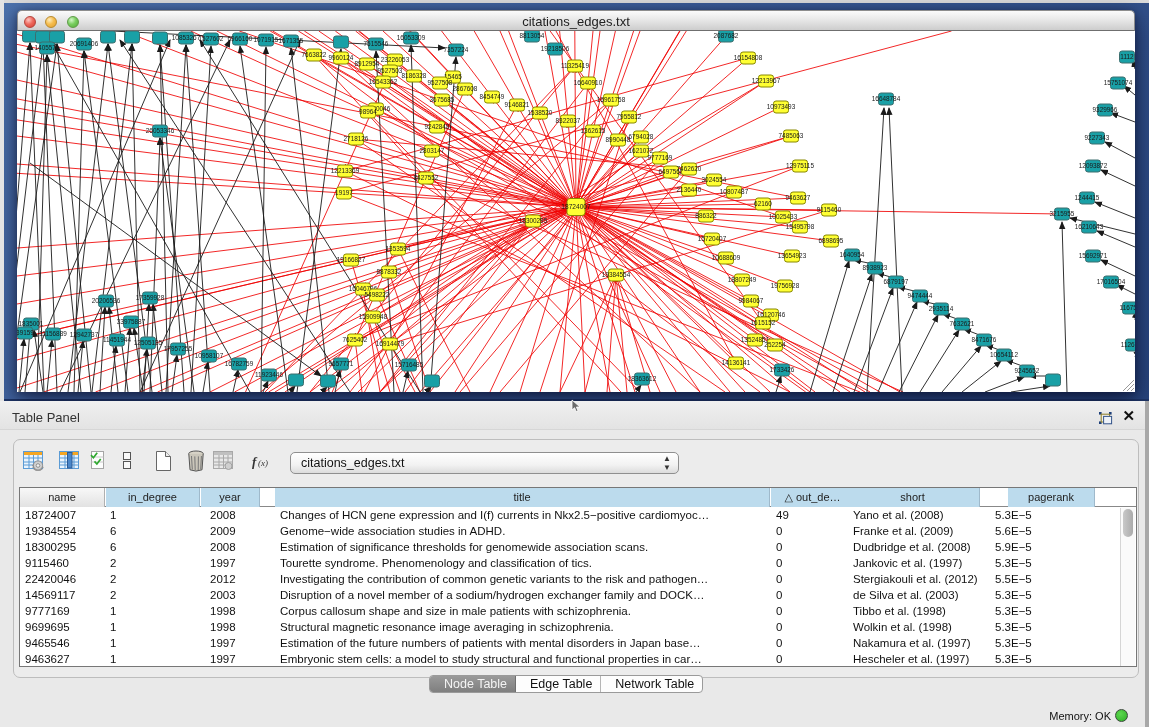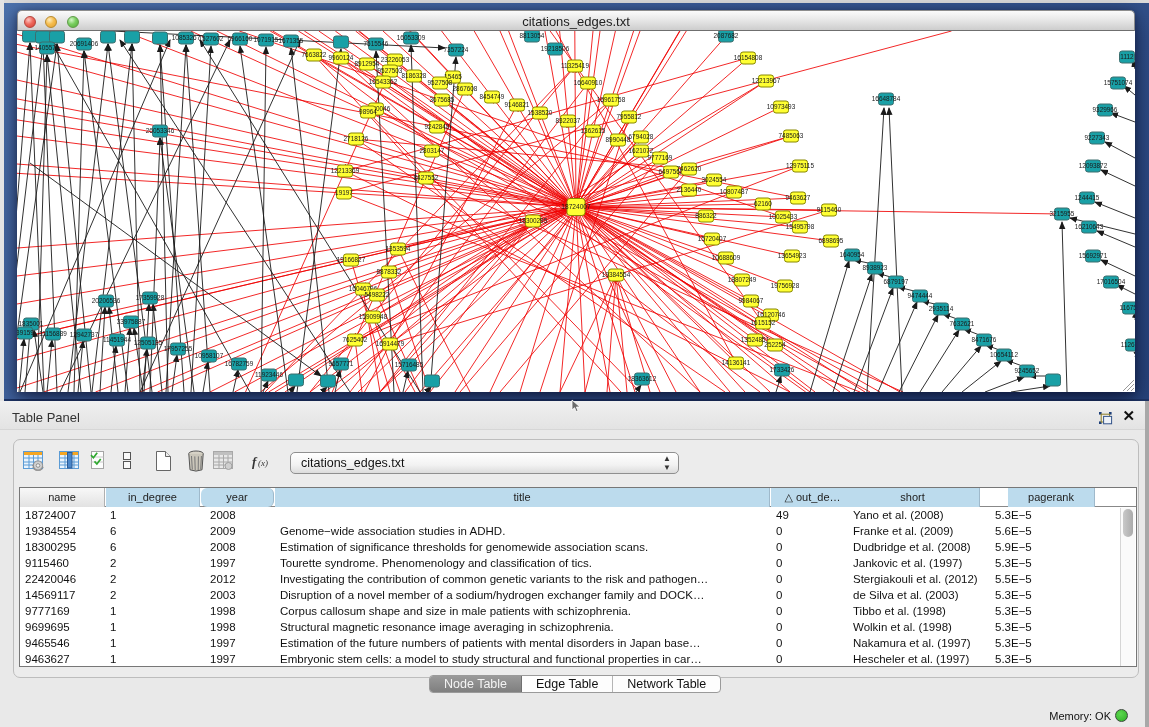--- a/index.html
+++ b/index.html
@@ -36,21 +36,21 @@
 .c0 { left:5px;  width:93px; }
 .c1 { left:90px; width:90px; }
 .c2 { left:190px; width:70px; }
 .c3 { left:260px; width:492px; }
 .c4 { left:756px; width:66px; }
 .c5 { left:833px; width:160px; }
 .c6 { left:954px; width:92px;margin-left:21px; }
 #vscroll { position:absolute; right:1px; top:20px; width:15px; height:158px; background:#fafafa; border-left:1px solid #d5d5d5; }
 #vthumb { position:absolute; left:2px; top:1px; width:10px; height:28px; background:linear-gradient(90deg,#c9c9c9,#ababab); border-radius:5px; }
 #tabs { position:absolute; left:429px; top:274px; height:18px; display:flex; font-size:12.5px; border:1px solid #9a9a9a; border-radius:4px; overflow:hidden; background:#fdfdfd; }
-#tabs div { padding:1px 14px 0 14px; color:#111; border-right:1px solid #b5b5b5; }
+#tabs div { padding:1px 8px 0 14px; color:#111; border-right:1px solid #b5b5b5; }
 #tabs div.sel { background:linear-gradient(#9a9a9a,#7f7f7f); color:#f4f4f4; border-right:1px solid #6f6f6f; }
 #tabs div:last-child { border-right:none; }
 #mem { position:absolute; right:34px; top:309px; font-size:11px; color:#111; }
 #memdot { position:absolute; right:17px; top:308px; width:13px; height:13px; border-radius:50%; background:radial-gradient(circle at 40% 35%, #5cd84e, #2fae27); border:1px solid #3a4a3a; }
 </style></head><body>
 <div id="desktop">
   <div id="topline"></div>
   <div id="win">
     <div id="titlebar">
       <div class="tl" style="left:5.5px; background:radial-gradient(circle at 35% 30%, #fdc6c1, #ee6a5f 45%, #d33b2f); border:1px solid #b5443c;"></div>
@@ -732,31 +732,32 @@
       <div class="ic" style="left:236px; top:12px"><svg width="24" height="18" viewBox="0 0 24 18">
             <text x="2" y="13.5" font-family="Liberation Serif, serif" font-style="italic" font-weight="bold" font-size="13" fill="#333">f</text>
             <text x="8" y="13.5" font-family="Liberation Serif, serif" font-style="italic" font-size="9" fill="#333">(x)</text>
           </svg></div>
       <div id="combo">citations_edges.txt<span class="arr">▲<br>▼</span></div>
     </div>
     <div id="tbl">
       <div id="thead">
         <div style="left:0; width:85px; background:linear-gradient(#f8f8f8,#e2e2e2); border-right:1px solid #b0b0b0;">name</div>
         <div style="left:86px; width:94px;">in_degree</div>
-        <div style="left:181px; width:73px;border-radius:6px;">year</div>
+        <div style="left:181px; width:59px;">year</div>
         <div style="left:255px; width:495px;">title</div>
         <div style="left:751px; width:84px;">△ out_de…</div>
         <div style="left:826px; width:134px;">short</div>
         <div style="left:988px; width:87px;">pagerank</div>
       </div>
       <div id="tbody">
 <div class="tr">
             <div class="c0">18724007</div>
             <div class="c1">1</div>
             <div class="c2">2008</div>
+            <div class="c3">Changes of HCN gene expression and I(f) currents in Nkx2.5−positive cardiomyoc…</div>
             <div class="c4">49</div>
             <div class="c5">Yano et al. (2008)</div>
             <div class="c6">5.3E−5</div>
           </div>
 <div class="tr">
             <div class="c0">19384554</div>
             <div class="c1">6</div>
             <div class="c2">2009</div>
             <div class="c3">Genome−wide association studies in ADHD.</div>
             <div class="c4">0</div>

